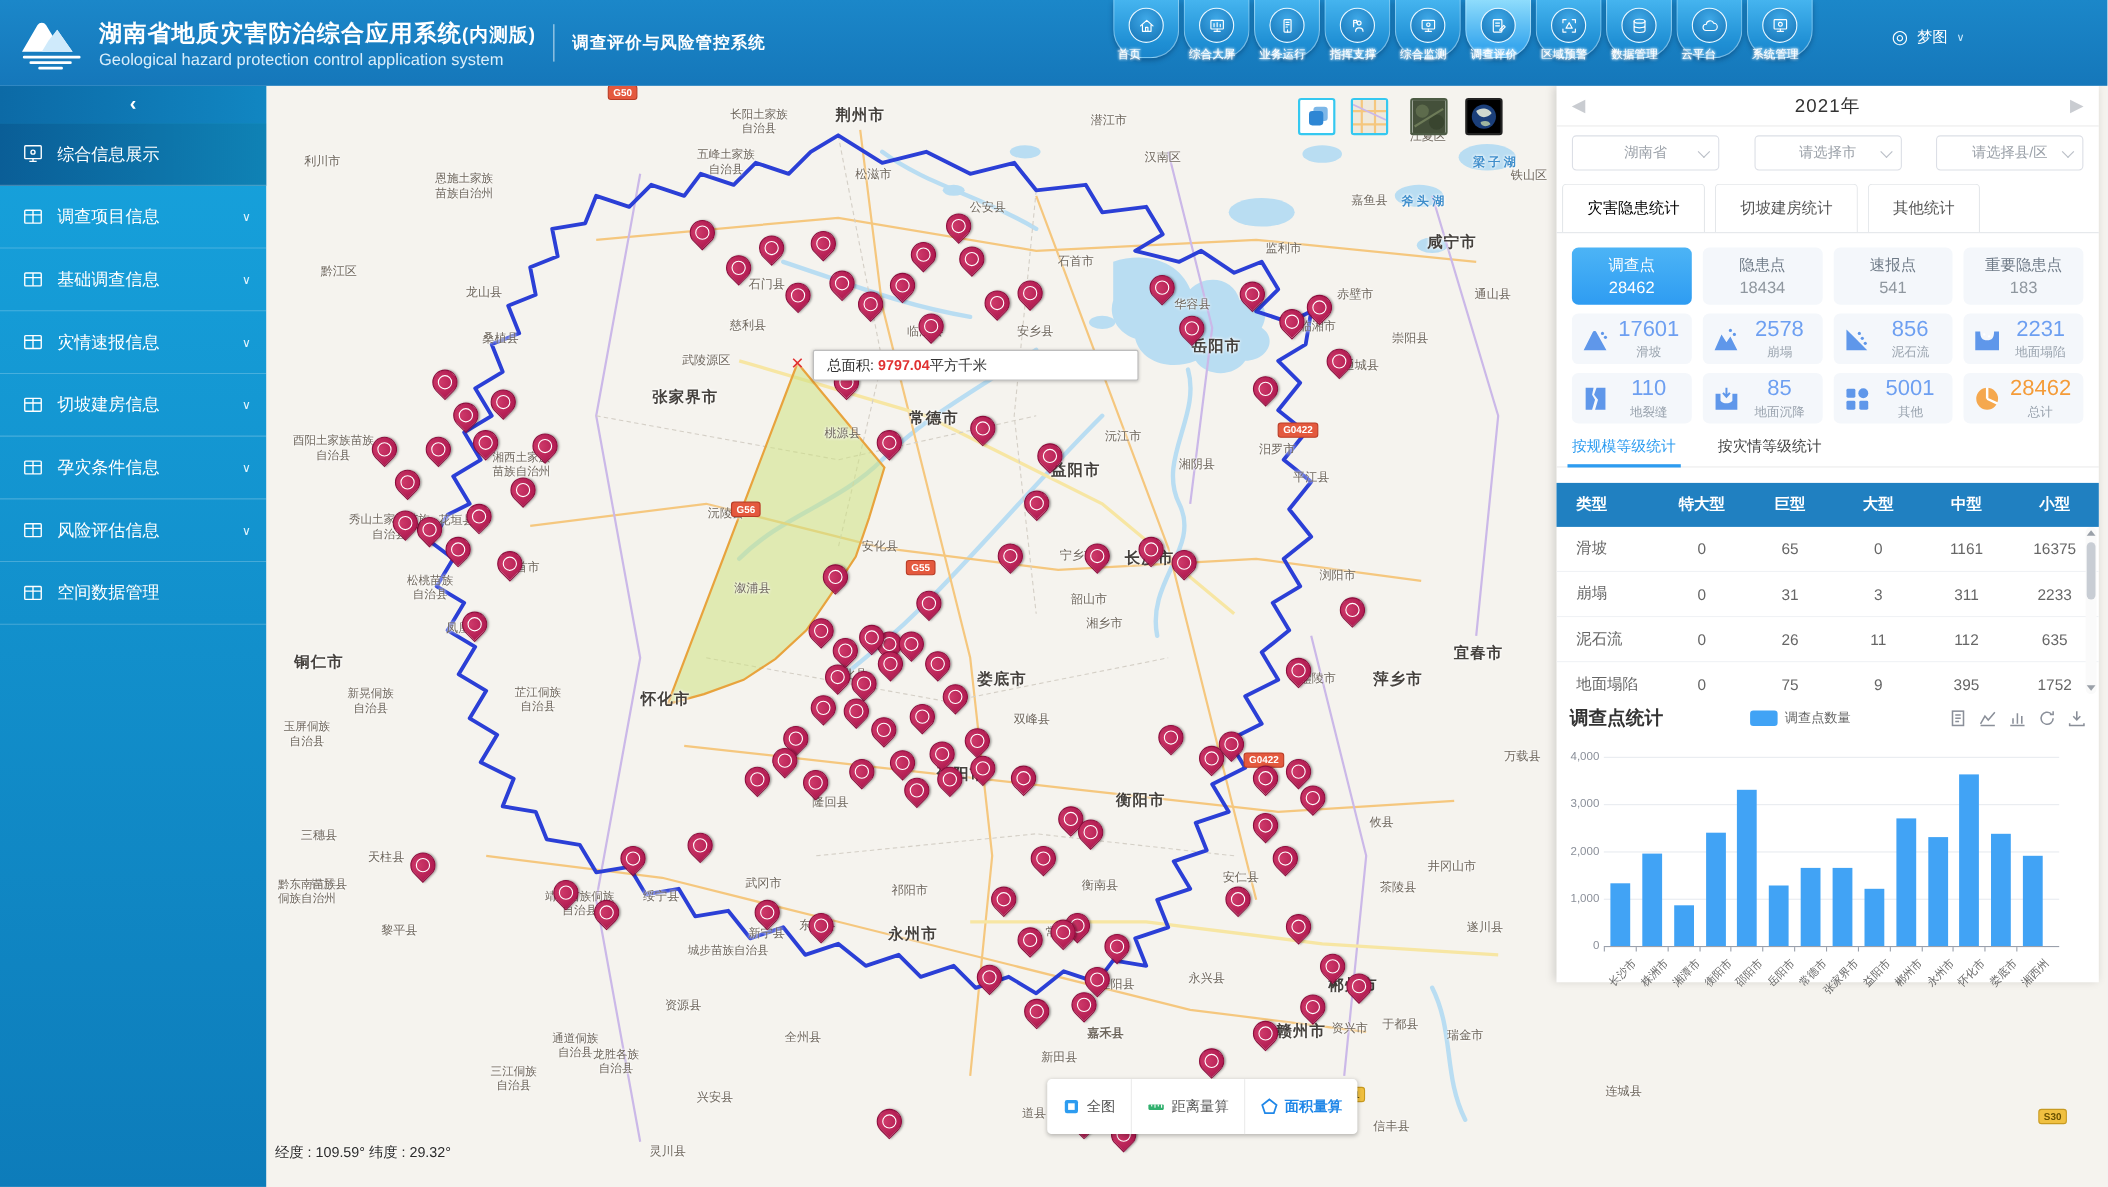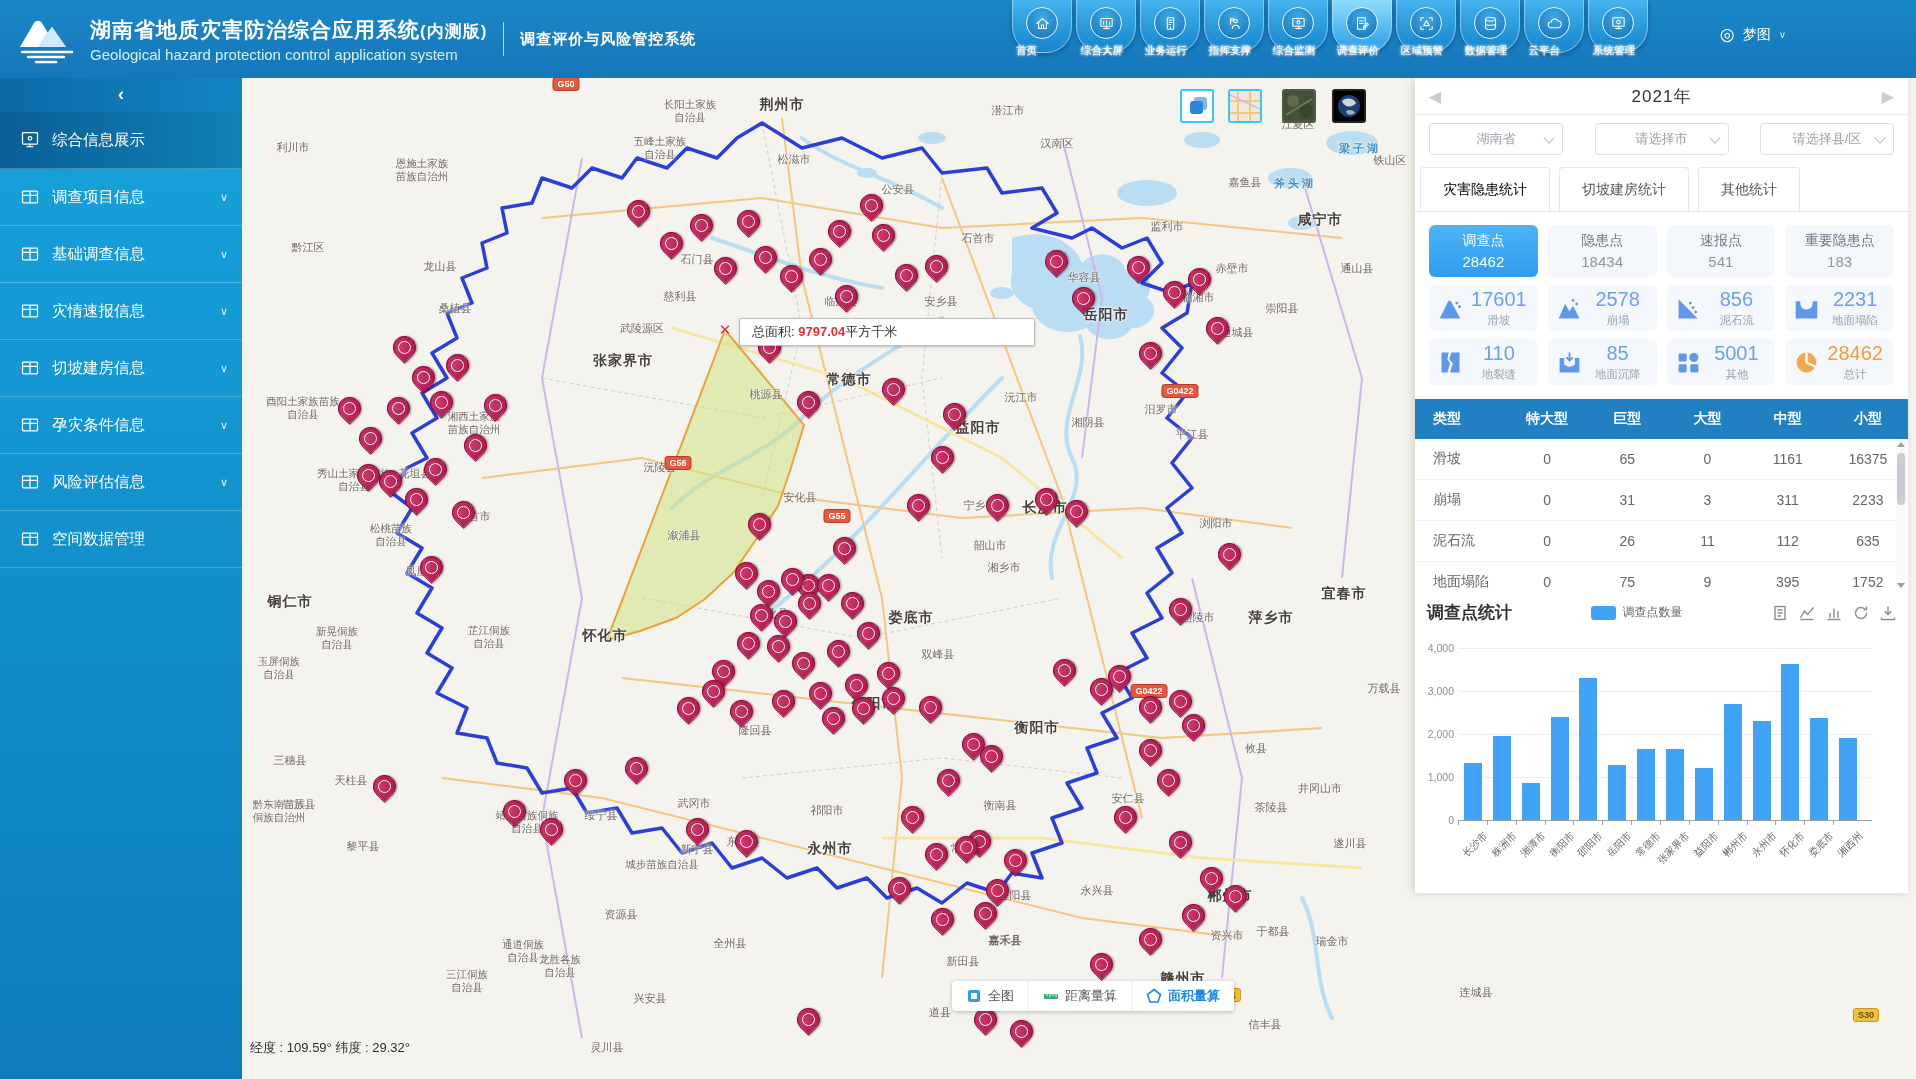--- a/index.html
+++ b/index.html
@@ -63,21 +63,21 @@
   .pin i{position:absolute;inset:4px;border:1.8px solid #fff;border-radius:50%;transform:rotate(45deg);}
   #measure-x{position:absolute;color:#e03131;font-weight:bold;font-size:15px;transform:translate(-50%,-50%);text-shadow:0 0 2px #fff;}
   #map-tooltip{position:absolute;background:#fff;border:1px solid #bdbdbd;border-radius:2px;
     box-shadow:0 1px 3px rgba(0,0,0,.2);font-size:13px;color:#333;padding:4px 12px;width:270px;}
   #map-tooltip .red{color:#e03131;font-weight:bold;}
   .mapctl{position:absolute;top:11px;width:34px;height:34px;background:#fff;border:2px solid #35c8f0;
     border-radius:3px;box-sizing:border-box;cursor:pointer;overflow:hidden;}
   .mapctl.sat{border-color:#4c5b44;}
   .mapctl.glb{border-color:#222;background:#000;}
   #measure-bar{position:absolute;display:flex;background:#fff;border-radius:4px;
-    box-shadow:0 1px 4px rgba(0,0,0,.25);height:30px;align-items:center;}
+    box-shadow:0 1px 4px rgba(0,0,0,.25);height:50px;align-items:center;}
   .mbtn{display:flex;align-items:center;padding:0 14px;height:100%;font-size:13px;color:#555;
     border-right:1px solid #ececec;cursor:pointer;white-space:nowrap;}
   .mbtn:last-child{border-right:none;}
   .mbtn svg{width:16px;height:16px;margin-right:6px;}
   .mbtn.active{color:#1f87e8;font-weight:bold;}
   #coords{position:absolute;left:8px;bottom:22px;font-size:13px;color:#2b2b2b;text-shadow:0 0 3px #fff;}
 
   
   #panel{position:absolute;left:1415px;top:78px;width:493px;height:815px;background:#fff;
     box-shadow:-2px 0 8px rgba(0,0,0,.15);z-index:45;box-sizing:border-box;}
@@ -217,21 +217,21 @@
         <div class="lbl city" style="left: 736px; top: 350px;">益阳市</div>
         <div class="lbl city" style="left: 803px; top: 430px;">长沙市</div>
         <div class="lbl city" style="left: 669px; top: 540px;">娄底市</div>
         <div class="lbl city" style="left: 632px; top: 626px;">邵阳市</div>
         <div class="lbl city" style="left: 363px; top: 558px;">怀化市</div>
         <div class="lbl city" style="left: 795px; top: 650px;">衡阳市</div>
         <div class="lbl city" style="left: 588px; top: 771px;">永州市</div>
         <div class="lbl city" style="left: 988px; top: 818px;">郴州市</div>
         <div class="lbl city" style="left: 1029px; top: 540px;">萍乡市</div>
         <div class="lbl city" style="left: 1102px; top: 516px;">宜春市</div>
-        <div class="lbl city" style="left: 941px; top: 901px;">赣州市</div>
+        <div class="lbl city" style="left: 941px; top: 860px;">赣州市</div>
         <div class="lbl city" style="left: 48px; top: 524px;">铜仁市</div>
         <div class="lbl town" style="left: 51px; top: 70px;">利川市</div>
         <div class="lbl town" style="left: 552px; top: 82px;">松滋市</div>
         <div class="lbl town" style="left: 656px; top: 112px;">公安县</div>
         <div class="lbl town" style="left: 736px; top: 161px;">石首市</div>
         <div class="lbl town" style="left: 925px; top: 149px;">监利市</div>
         <div class="lbl town" style="left: 766px; top: 33px;">潜江市</div>
         <div class="lbl town" style="left: 815px; top: 66px;">汉南区</div>
         <div class="lbl town" style="left: 1056px; top: 47px;">江夏区</div>
         <div class="lbl town" style="left: 1148px; top: 83px;">铁山区</div>
@@ -1046,20 +1046,24 @@
           <svg viewBox="0 0 30 30">
             <circle cx="15" cy="15" r="11" fill="#f5a84e"></circle>
             <path d="M15 15 V3.5 M15 15 L25.5 20" stroke="#fff" stroke-width="2.5" fill="none"></path>
           </svg>
           <span class="rb">
             <div class="v">28462</div>
             <div class="l">总计</div>
           </span>
         </div>
       </div>
+    <div id="subtabs">
+        <div class="subtab active">按规模等级统计</div>
+        <div class="subtab">按灾情等级统计</div>
+      </div>
     <div id="tbl">
       <div id="tbl-head">
           <div>类型</div>
           <div>特大型</div>
           <div>巨型</div>
           <div>大型</div>
           <div>中型</div>
           <div>小型</div>
         </div>
       <div id="tbl-body">

